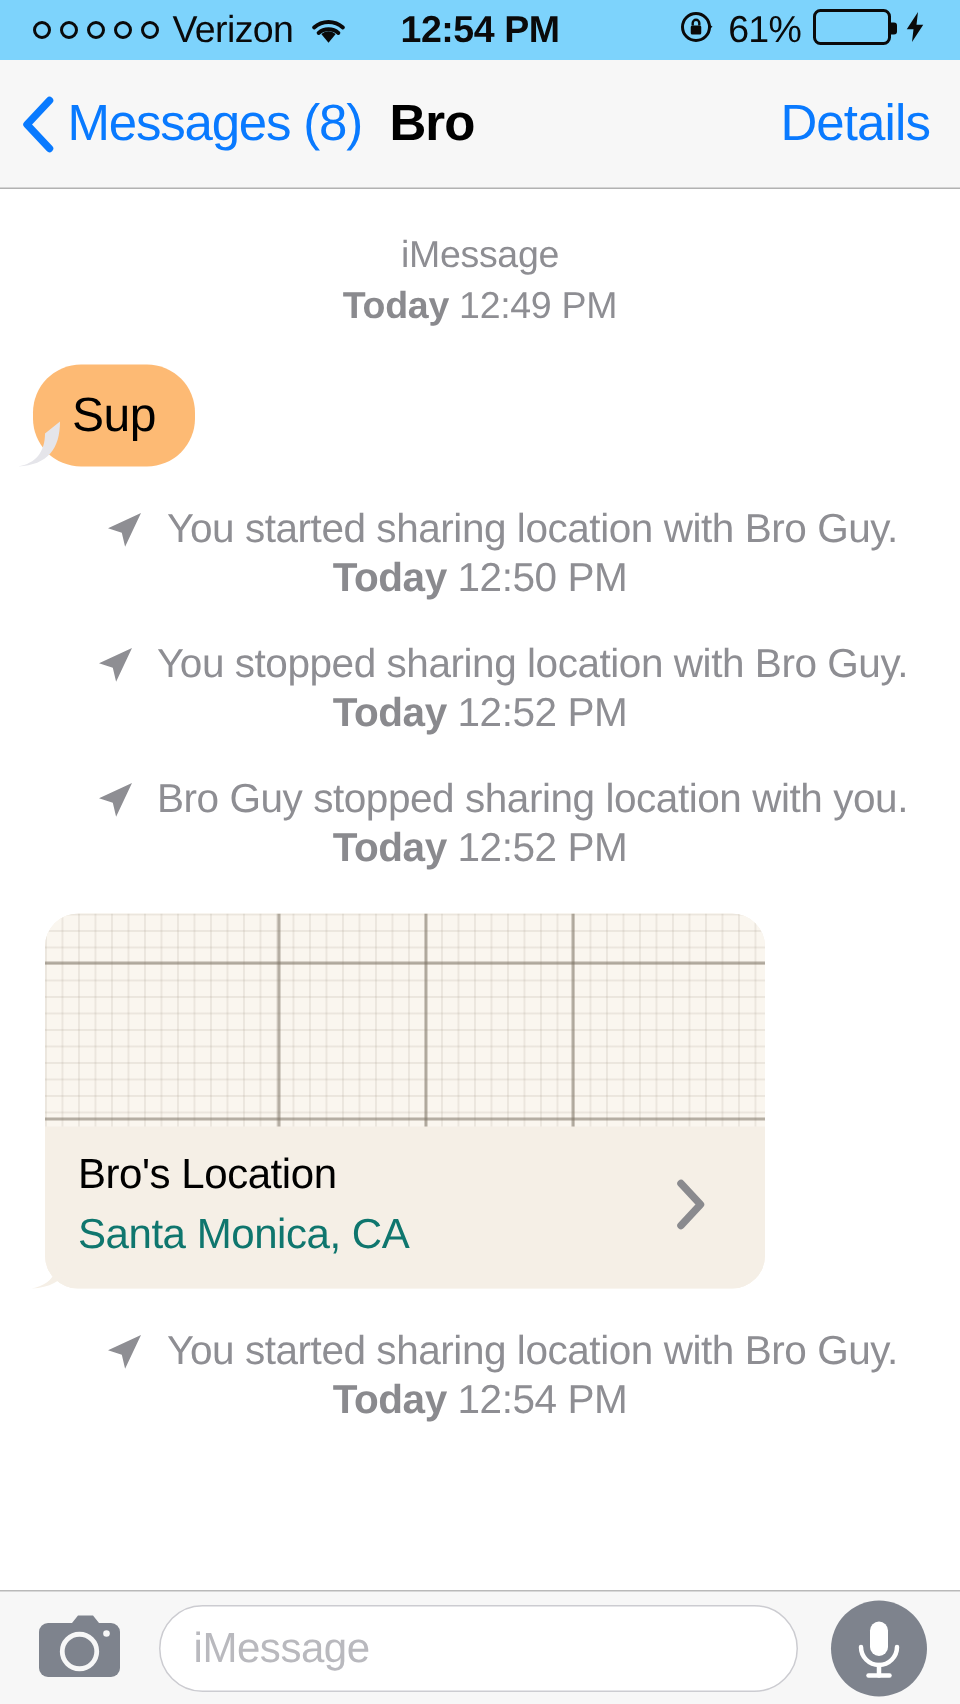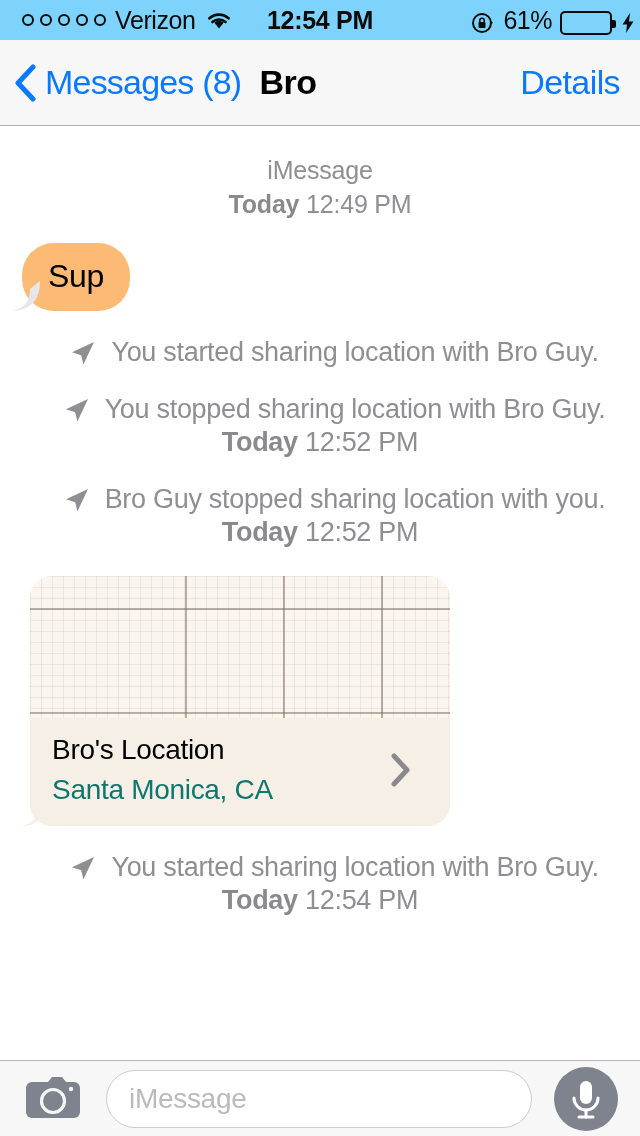--- a/index.html
+++ b/index.html
@@ -20,21 +20,21 @@
   }
   .status-left { position: absolute; left: 22px; display: flex; align-items: center; gap: 9px; }
   .signal-dots { display: flex; align-items: center; gap: 6px; }
   .dot { width: 12px; height: 12px; border-radius: 50%; border: 2px solid #0a0a0a; background: transparent; }
   .carrier { font-size: 25px; color: #0a0a0a; letter-spacing: -0.4px; }
   .wifi { width: 28px; height: 22px; position: relative; }
   .status-center {
     position: absolute; left: 0; width: 640px; text-align: center;
     font-size: 25px; font-weight: bold; color: #0a0a0a; letter-spacing: -0.3px;
   }
-  .status-right { position: absolute; right: 4px; display: flex; align-items: flex-end; gap: 8px; }
+  .status-right { position: absolute; right: 22px; display: flex; align-items: flex-start; gap: 8px; }
   .rot-lock { width: 24px; height: 24px; }
   .batt-pct { font-size: 25px; color: #0a0a0a; letter-spacing: -0.5px; }
   .battery {
     position: relative; width: 52px; height: 24px;
     border: 2px solid #0a0a0a; border-radius: 5px; padding: 2px;
   }
   .battery::after {
     content: ""; position: absolute; right: -6px; top: 7px;
     width: 4px; height: 8px; background: #0a0a0a; border-radius: 0 2px 2px 0;
   }
@@ -98,21 +98,21 @@
   }
   .loc-arrow { width: 28px; height: 28px; flex: 0 0 28px; }
   .loc-line2 {
     margin-top: 2px; font-size: 27px; color: #8e8e93; letter-spacing: -0.3px;
   }
   .loc-line2 b { font-weight: bold; color: #8a8a8e; }
 
   
   .map-row { margin-top: 28px; padding-left: 30px; }
   .map-bubble {
-    position: relative; width: 420px; border-radius: 22px;
+    position: relative; width: 480px; border-radius: 22px;
     overflow: visible; background: #f5efe6;
   }
   .map-clip { border-radius: 22px; overflow: hidden; }
   .map-canvas {
     position: relative; height: 142px; background: #faf6ef;
     background-image:
       linear-gradient(to right, rgba(160,148,132,.16) 1px, transparent 1px),
       linear-gradient(to bottom, rgba(160,148,132,.16) 1px, transparent 1px);
     background-size: 11px 11px;
   }
@@ -233,20 +233,21 @@
 
     <div class="loc-event">
       <div class="loc-line1">
         <span class="loc-arrow">
           <svg viewBox="0 0 28 28" width="28" height="28">
             <path d="M25 3 L3 13.2 L12.2 16.2 L14.4 25.5 Z" fill="#8e8e93"></path>
           </svg>
         </span>
         <span>You started sharing location with Bro Guy.</span>
       </div>
+      <div class="loc-line2"><b>Today</b> <span>12:50 PM</span></div>
     </div>
 
     <div class="loc-event">
       <div class="loc-line1">
         <span class="loc-arrow">
           <svg viewBox="0 0 28 28" width="28" height="28">
             <path d="M25 3 L3 13.2 L12.2 16.2 L14.4 25.5 Z" fill="#8e8e93"></path>
           </svg>
         </span>
         <span>You stopped sharing location with Bro Guy.</span>

